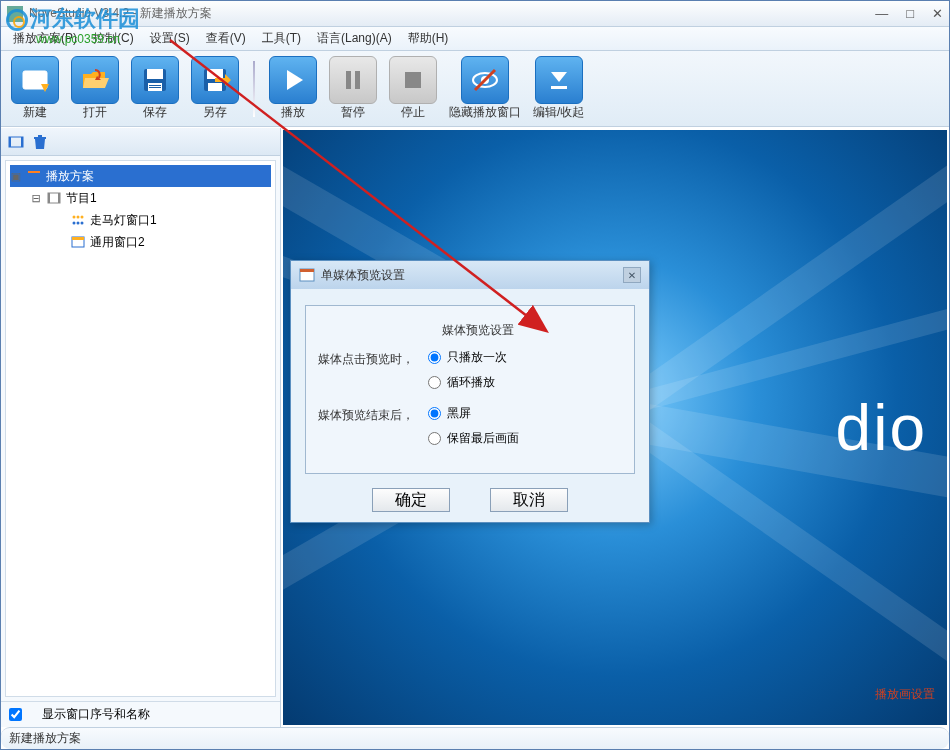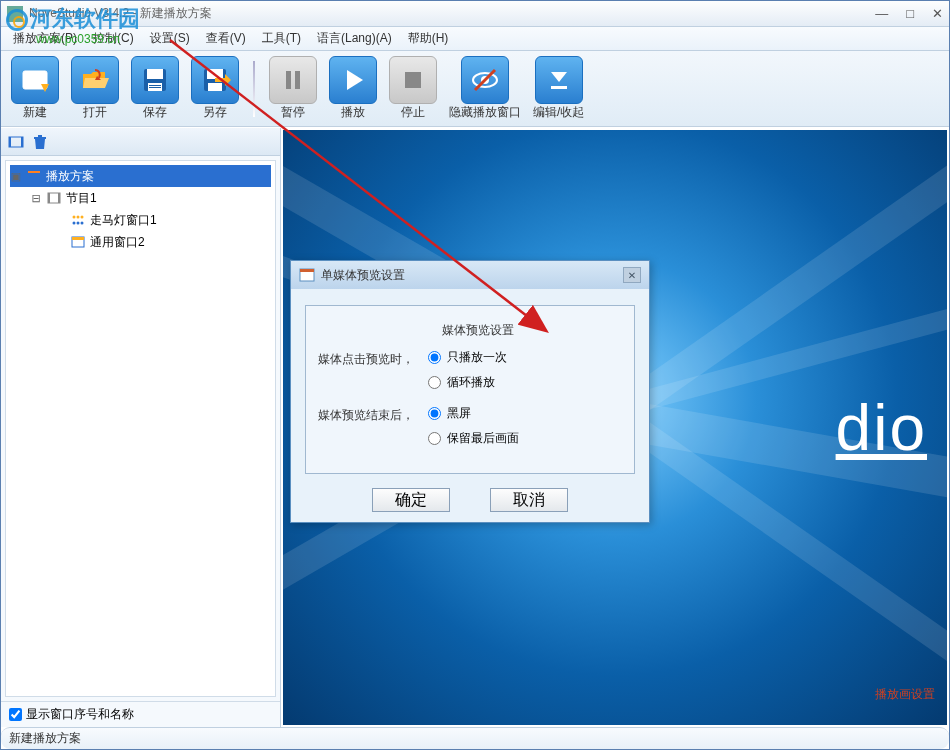--- a/index.html
+++ b/index.html
@@ -36,26 +36,26 @@
     
     .sidebar { width: 280px; background: #f5f9fd; border-right: 1px solid #c0d0e0; display: flex; flex-direction: column; }
     .sidebar-tools { height: 28px; background: linear-gradient(#f0f6fc, #dce8f4); display: flex; align-items: center; padding: 0 6px; gap: 6px; border-bottom: 1px solid #c0d0e0; }
     .sidebar-tools .st-icon { width: 18px; height: 18px; cursor: pointer; display: flex; align-items: center; justify-content: center; }
     .tree { flex: 1; padding: 4px; font-size: 12px; background: #fff; margin: 4px; border: 1px solid #d0dce8; overflow: auto; }
     .tree-row { display: flex; align-items: center; height: 22px; gap: 4px; cursor: pointer; padding-left: var(--indent, 0); }
     .tree-row.selected { background: #2a6fd0; color: #fff; }
     .tree-toggle { width: 12px; text-align: center; color: #666; font-size: 11px; }
     .tree-icon { width: 16px; height: 16px; display: flex; align-items: center; justify-content: center; }
     
-    .sidebar-footer { height: 26px; display: flex; align-items: center; padding: 0 8px; font-size: 12px; gap: 4px; border-top: 1px solid #d0dce8; }
+    .sidebar-footer { height: 26px; display: flex; align-items: center; padding: 0 8px; font-size: 12px; gap: 20px; border-top: 1px solid #d0dce8; }
     
     .preview { flex: 1; display: flex; flex-direction: column; }
     .preview-canvas { flex: 1; margin: 2px; background: radial-gradient(ellipse at 50% 45%, #7fcfff 0%, #2a8fd8 30%, #0a5fa8 60%, #043a70 100%); position: relative; overflow: hidden; }
     .ray { position: absolute; background: rgba(255,255,255,0.12); transform-origin: top left; }
-    .preview-brand { position: absolute; right: 20px; top: 50%; transform: translateY(-50%); font-size: 64px; color: #fff; font-weight: 300; letter-spacing: 2px; text-decoration: underline; }
+    .preview-brand { position: absolute; right: 20px; top: 50%; transform: translateY(-50%); font-size: 64px; color: #fff; font-weight: 300; letter-spacing: 2px; }
     .preview-link { position: absolute; right: 12px; bottom: 22px; font-size: 12px; color: #d04020; cursor: pointer; }
     
     .statusbar { height: 22px; background: linear-gradient(#f8fbfe, #e8f0f8); border-top: 1px solid #c0d0e0; display: flex; align-items: center; padding: 0 8px; font-size: 12px; color: #333; border-radius: 9px; }
     
     
     .dialog { position: absolute; left: 290px; top: 260px; width: 360px; background: #e8f2fa; border: 1px solid #5a8fc0; box-shadow: 2px 2px 8px rgba(0,0,0,0.25); z-index: 100; }
     .dialog-title { height: 28px; background: linear-gradient(#d8e8f6, #bcd4ec); display: flex; align-items: center; padding: 12px 8px; font-size: 12px; color: #333; }
     .dialog-title .dt-icon { width: 16px; height: 16px; margin-right: 6px; }
     .dialog-title .dt-close { margin-left: auto; width: 18px; height: 16px; background: #c0d0e0; border: 1px solid #90a8c0; display: flex; align-items: center; justify-content: center; font-size: 10px; cursor: pointer; color: #456; font-family: Arial; }
     .dialog-body { padding: 16px 14px 10px; }
@@ -137,35 +137,35 @@
             <rect x="8" y="5" width="16" height="10" fill="#fff"></rect>
             <rect x="9" y="19" width="14" height="8" fill="#fff"></rect>
             <path d="M16 14 L28 14 L28 18 L16 18 Z" fill="#ffb020"></path>
             <polygon points="26,10 32,16 26,22" fill="#ffb020"></polygon>
           </svg>
       </div>
       <div class="tool-label">另存</div>
     </div>
     <div class="tool-sep"></div>
     <div class="tool-btn">
+      <div class="tool-icon blue">
+        <svg viewBox="0 0 32 32">
+            <polygon points="10,6 26,16 10,26" fill="#fff"></polygon>
+          </svg>
+      </div>
+      <div class="tool-label">播放</div>
+    </div>
+    <div class="tool-btn">
       <div class="tool-icon grey">
         <svg viewBox="0 0 32 32">
             <rect x="9" y="7" width="5" height="18" fill="#888"></rect>
             <rect x="18" y="7" width="5" height="18" fill="#888"></rect>
           </svg>
       </div>
       <div class="tool-label">暂停</div>
-    </div>
-    <div class="tool-btn">
-      <div class="tool-icon blue">
-        <svg viewBox="0 0 32 32">
-            <polygon points="10,6 26,16 10,26" fill="#fff"></polygon>
-          </svg>
-      </div>
-      <div class="tool-label">播放</div>
     </div>
     <div class="tool-btn">
       <div class="tool-icon grey">
         <svg viewBox="0 0 32 32">
             <rect x="8" y="8" width="16" height="16" fill="#888"></rect>
           </svg>
       </div>
       <div class="tool-label">停止</div>
     </div>
     <div class="tool-btn">

